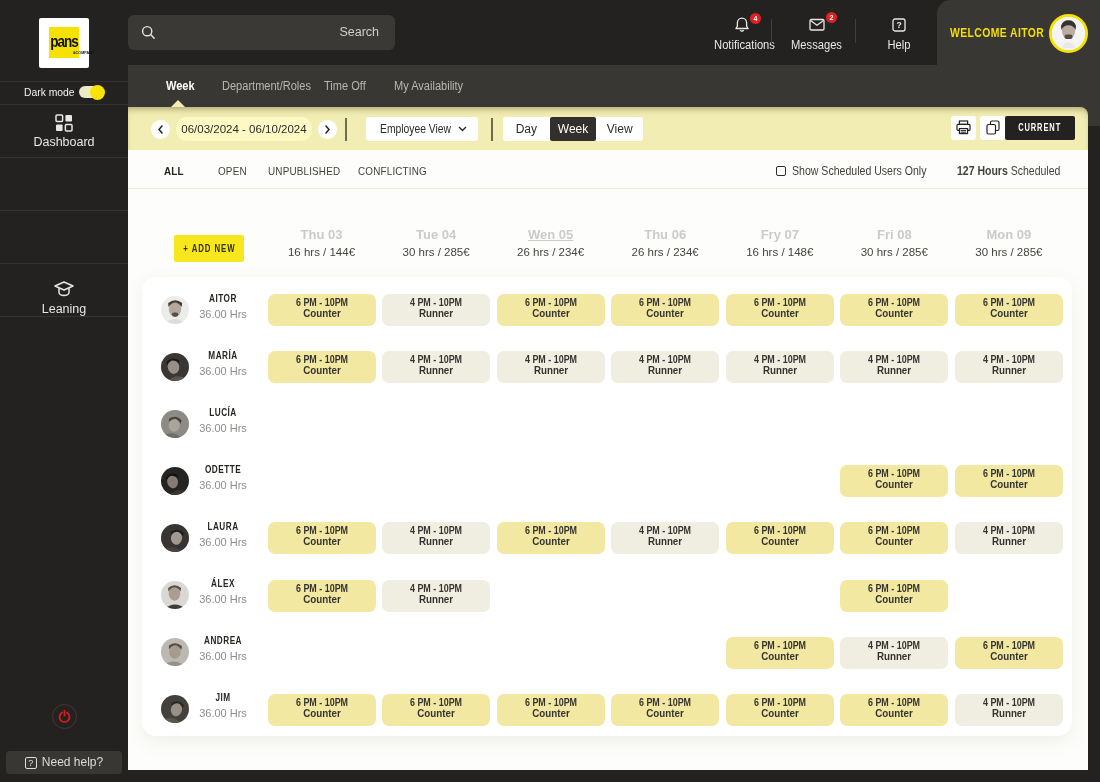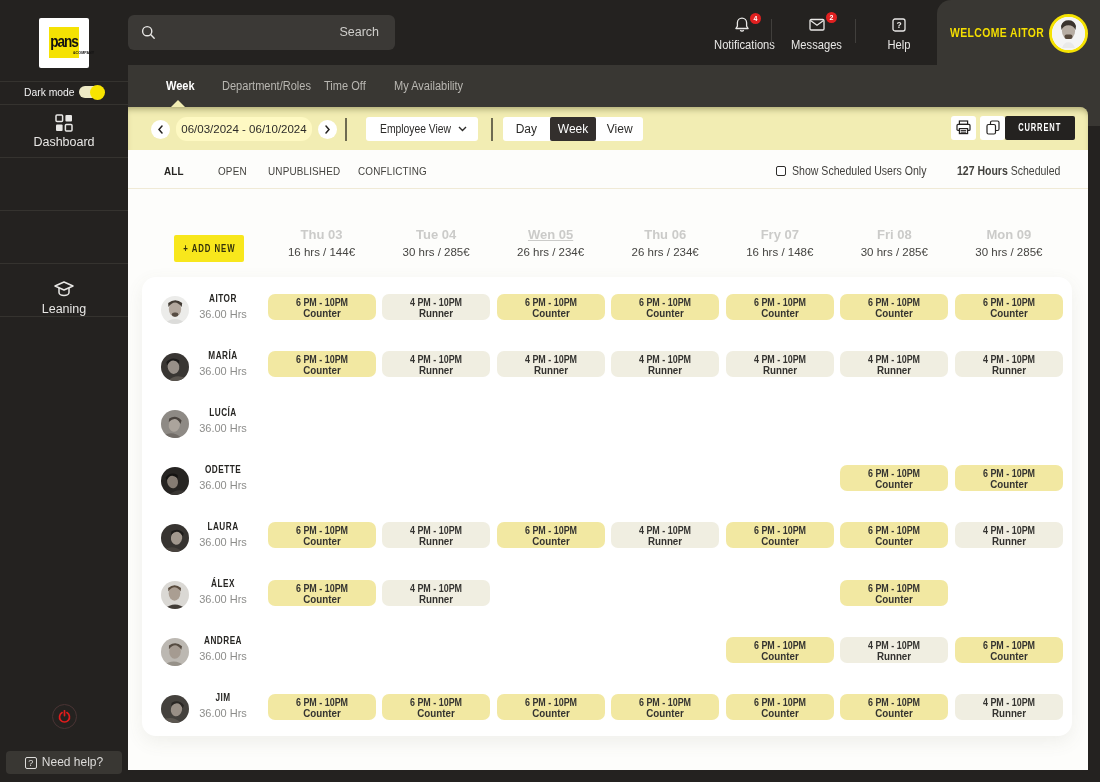--- a/index.html
+++ b/index.html
@@ -70,21 +70,21 @@
   #addnew { left:174px; top:235px; width:70px; height:27px; background:#f8e71c; border-radius:2px; text-align:center; font-size:10px; font-weight:bold; letter-spacing:1.2px; line-height:27px; color:#33310b; }
   #addnew span { display:inline-block; transform:scaleX(0.78); transform-origin:center; white-space:nowrap; }
   .dayname { position:absolute; top:227px; width:110px; text-align:center; font-size:13px; font-weight:bold; color:#cbcbc9; }
   .dayval { position:absolute; top:246px; width:110px; text-align:center; font-size:11.5px; color:#454441; }
   #card { left:142px; top:277px; width:930px; height:459px; background:#fff; border-radius:14px; box-shadow:0 6px 18px rgba(100,96,80,0.09); }
 
   
   .avatar { position:absolute; left:161px; width:28px; height:28px; border-radius:50%; overflow:hidden; }
   .ename { position:absolute; left:178px; width:90px; text-align:center; font-size:10px; font-weight:bold; letter-spacing:0.6px; color:#262522; transform:scaleX(0.82); }
   .ehrs { position:absolute; left:178px; width:90px; text-align:center; font-size:11px; color:#8d8d8b; }
-  .chip { position:absolute; width:108px; height:26px; border-radius:7px; text-align:center; }
+  .chip { position:absolute; width:108px; height:32px; border-radius:7px; text-align:center; }
   .chip.c { background:#f2e8a2; }
   .chip.r { background:#f0eee1; }
   .chip .l1 { font-size:10.5px; font-weight:bold; color:#343330; margin-top:2px; transform:scaleX(0.85); }
   .chip .l2 { font-size:11.5px; font-weight:bold; color:#343330; margin-top:-1px; transform:scaleX(0.85); }
 </style>
 </head>
 <body>
 <div class="abs" id="sidebar">
   <div id="logo">
     <div class="ybox"></div>

